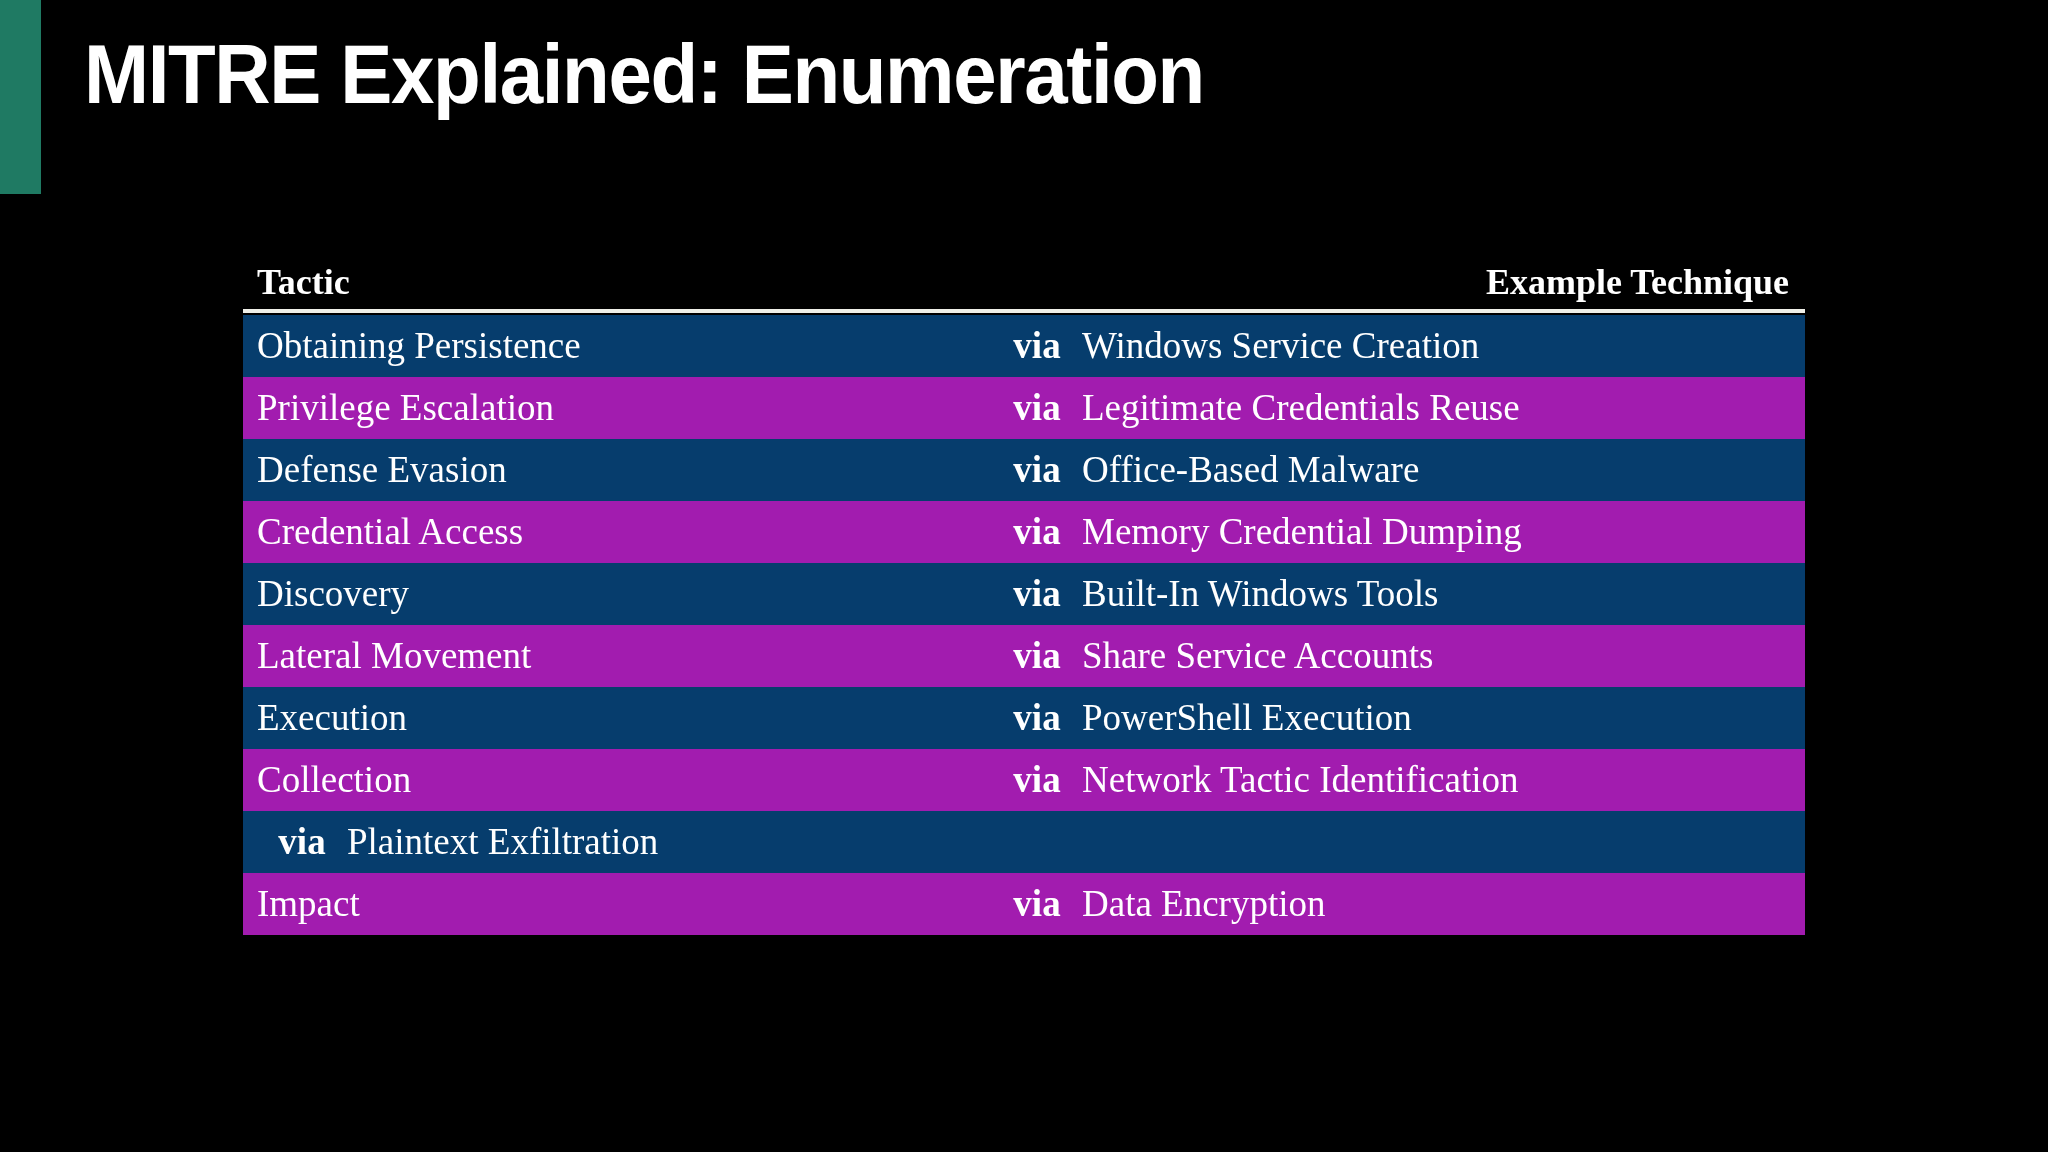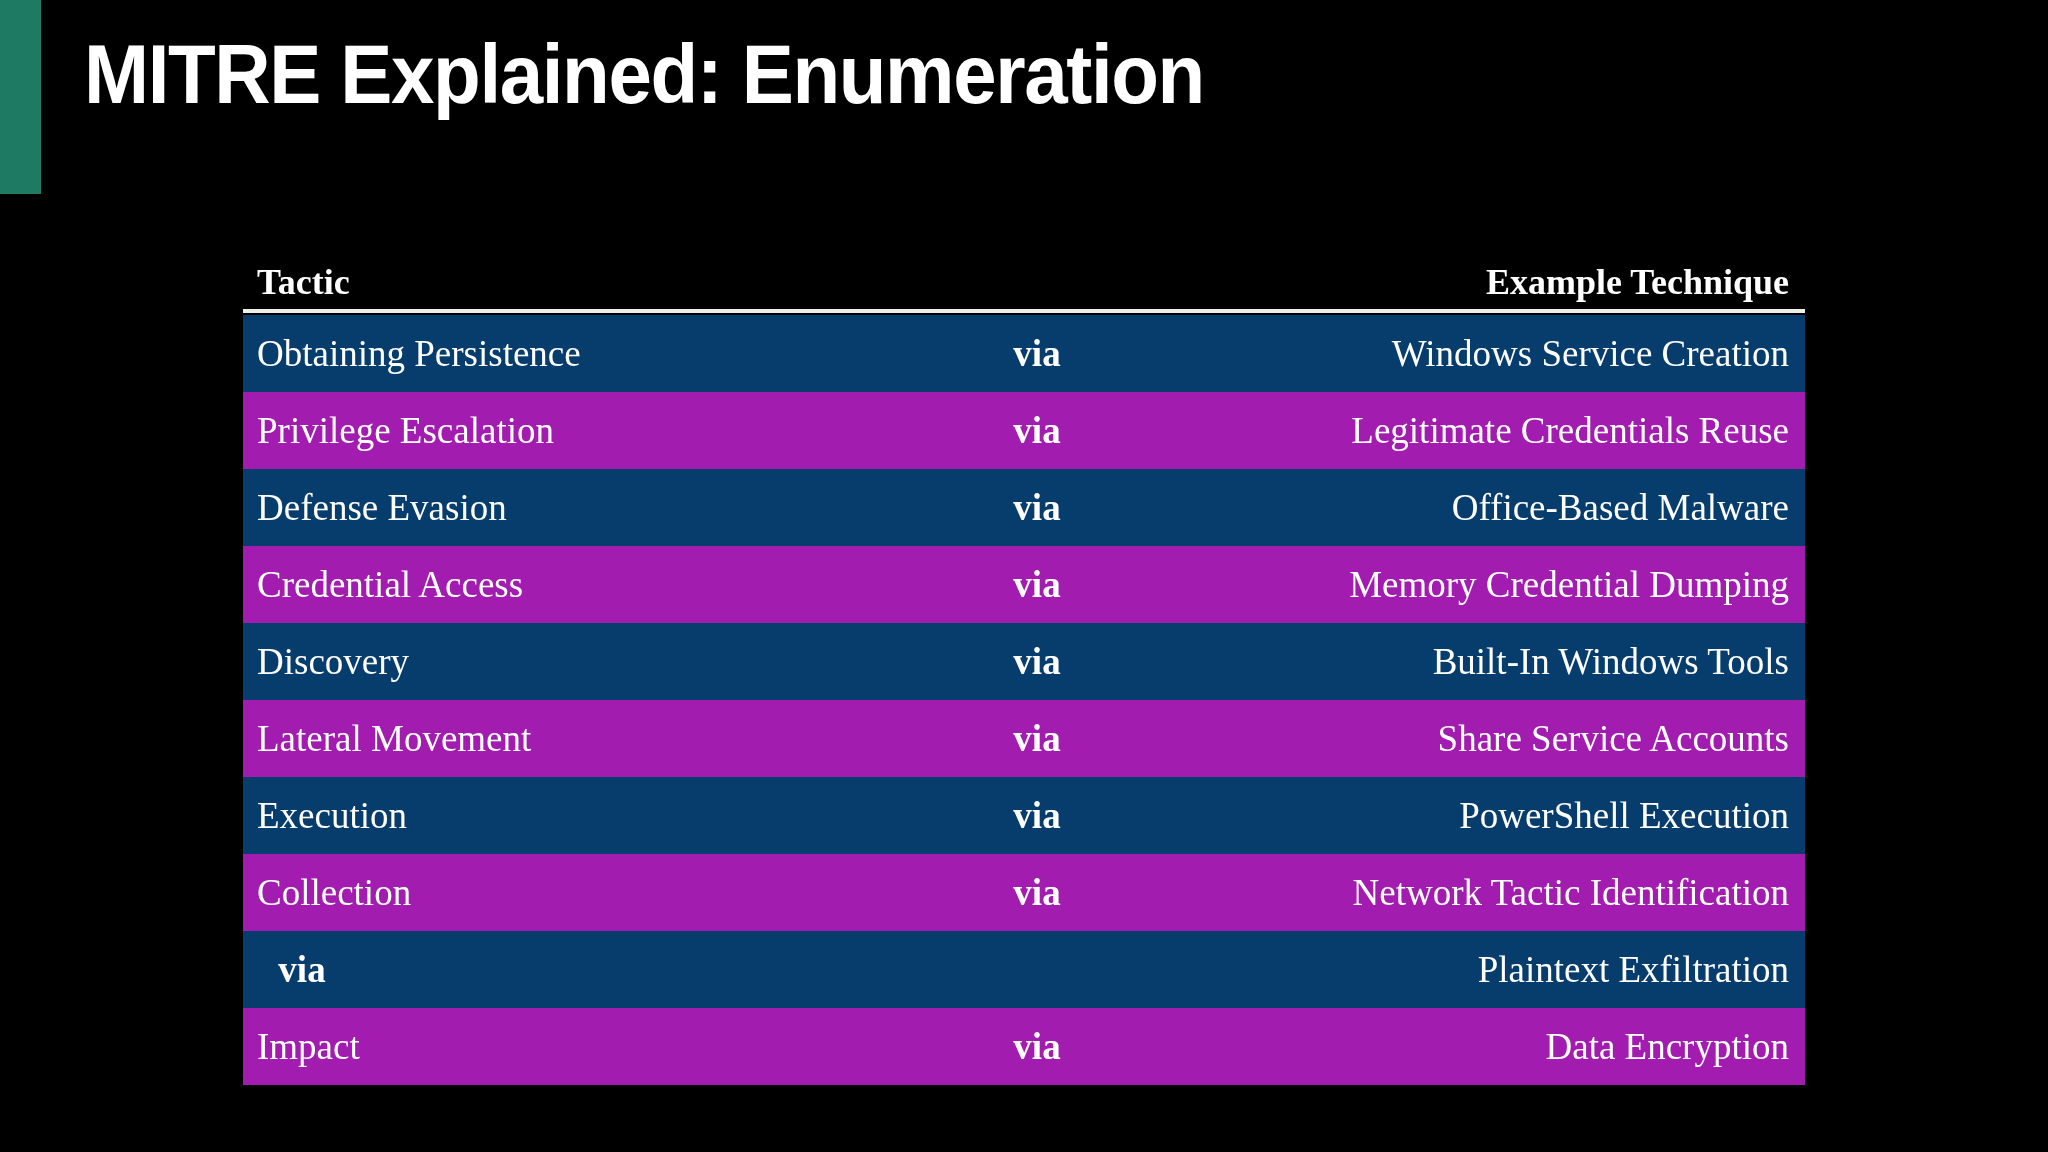--- a/index.html
+++ b/index.html
@@ -76,21 +76,21 @@
     margin-top: 5px;
   }
 
   .table-body {
     margin-top: 2px;
   }
 
   .trow {
     display: flex;
     align-items: center;
-    height: 77px;
+    height: 62px;
     box-sizing: border-box;
     padding: 0 16px 0 14px;
   }
   .trow.dark  { background: #063d6d; }
   .trow.light { background: #a21caf; }
 
   .cell {
     color: #ffffff;
     font-family: "Liberation Serif", "DejaVu Serif", serif;
     font-size: 37px;
@@ -101,21 +101,21 @@
     flex: 0 0 735px;
     text-align: left;
   }
   .cell-via {
     flex: 0 0 90px;
     text-align: center;
     font-weight: bold;
   }
   .cell-technique {
     flex: 1 1 auto;
-    text-align: right;
+    text-align: left;
   }
 
   
   .page-number {
     position: absolute;
     left: 16px;
     top: 1152px;
     color: #d946ef;
     font-family: "Liberation Sans", "DejaVu Sans", sans-serif;
     font-size: 21px;

